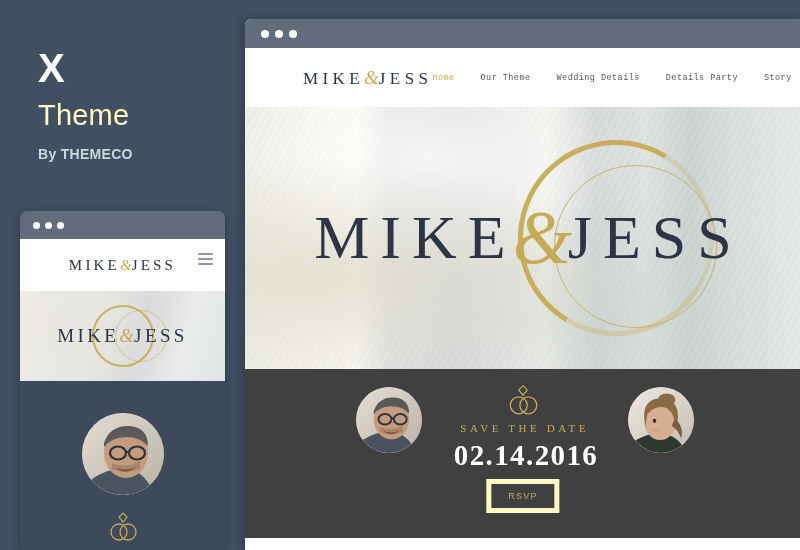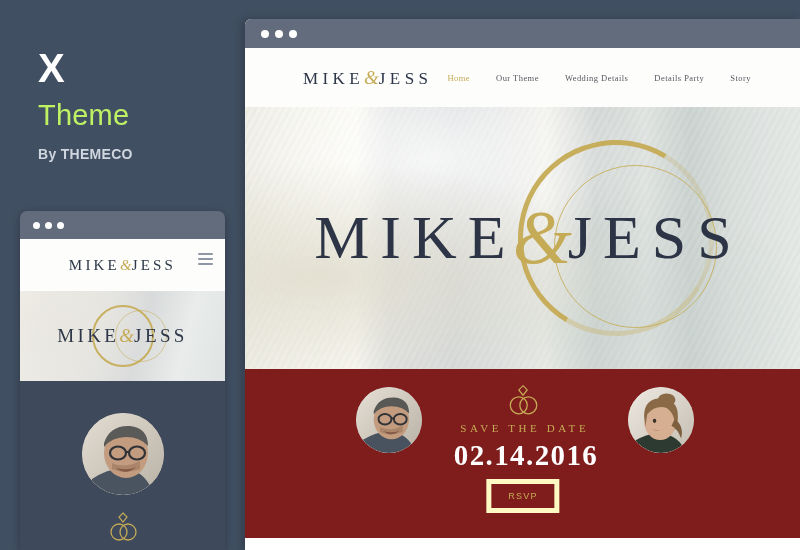--- a/index.html
+++ b/index.html
@@ -12,21 +12,21 @@
   .stage { position:relative; width:800px; height:550px; background:#414f62; }
 
   
   .left-panel { position:absolute; left:0; top:0; width:245px; height:550px; }
   .brand-block { position:absolute; left:38px; top:48px; }
   .brand-x {
     font-size:40px; font-weight:bold; color:#ffffff;
     line-height:1; letter-spacing:0px;
   }
   .brand-theme {
-    font-size:29px; font-weight:300; color:#bef264;
+    font-size:29px; font-weight:300; color:#fef9c3;
     line-height:1.1; margin-top:12px; letter-spacing:0.2px;
   }
   .brand-by {
     font-size:14px; font-weight:700; color:#cfd6de;
     margin-top:14px; letter-spacing:0.3px;
   }
 
   
   .mobile {
     position:absolute; left:20px; top:211px; width:205px; height:339px;
@@ -102,21 +102,21 @@
   .d-logo {
     font-family:"Liberation Serif", serif; font-size:17px; letter-spacing:4.4px;
     color:#2d3748; white-space:nowrap;
   }
   .d-logo .amp { color:#c6ab56; font-style:italic; letter-spacing:0; font-size:19px; }
   .nav-links {
     margin-left:auto; display:flex; align-items:center; gap:26px;
     padding-right:24px;
   }
   .nav-link {
-    font-family:Liberation Serif, serif; font-size:8.5px; letter-spacing:.45px;
+    font-family:Liberation Mono, monospace; font-size:8.5px; letter-spacing:.45px;
     color:#55585e; white-space:nowrap; cursor:pointer;
   }
   .nav-link.active { color:#c6ab56; }
 
   .desk-hero {
     height:262px; position:relative; overflow:hidden;
     background:
       linear-gradient(90deg,
         #efeee6 0%, #f6f5ee 11%, #fbfaf4 20%,
         #dedfe0 26%, #d6d8da 38%, #e2e3e3 46%,
@@ -146,21 +146,21 @@
     position:absolute; left:0; right:0; top:92px; text-align:center;
     font-family:"Liberation Serif", serif; font-size:62px; line-height:1;
     letter-spacing:11px; color:#2c3446; white-space:nowrap; text-indent:11px;
   }
   .hero-title .amp {
     color:#c6ab56; font-style:italic; letter-spacing:0; font-size:76px;
     vertical-align:-5px; margin:0 -4px;
   }
 
   .desk-dark {
-    height:169px; background:#7f1d1d; position:relative;
+    height:169px; background:#404040; position:relative;
   }
   .rings-svg { position:absolute; left:50%; top:15px; transform:translateX(-50%); }
   .save-date {
     position:absolute; left:0; right:0; top:53px; text-align:center;
     font-family:"Liberation Serif", serif; font-size:11px; letter-spacing:3.6px;
     color:#c6ab56; text-indent:3.6px;
   }
   .date-big {
     position:absolute; left:6px; right:0; top:70px; text-align:center;
     font-family:"Liberation Serif", serif; font-weight:bold;

